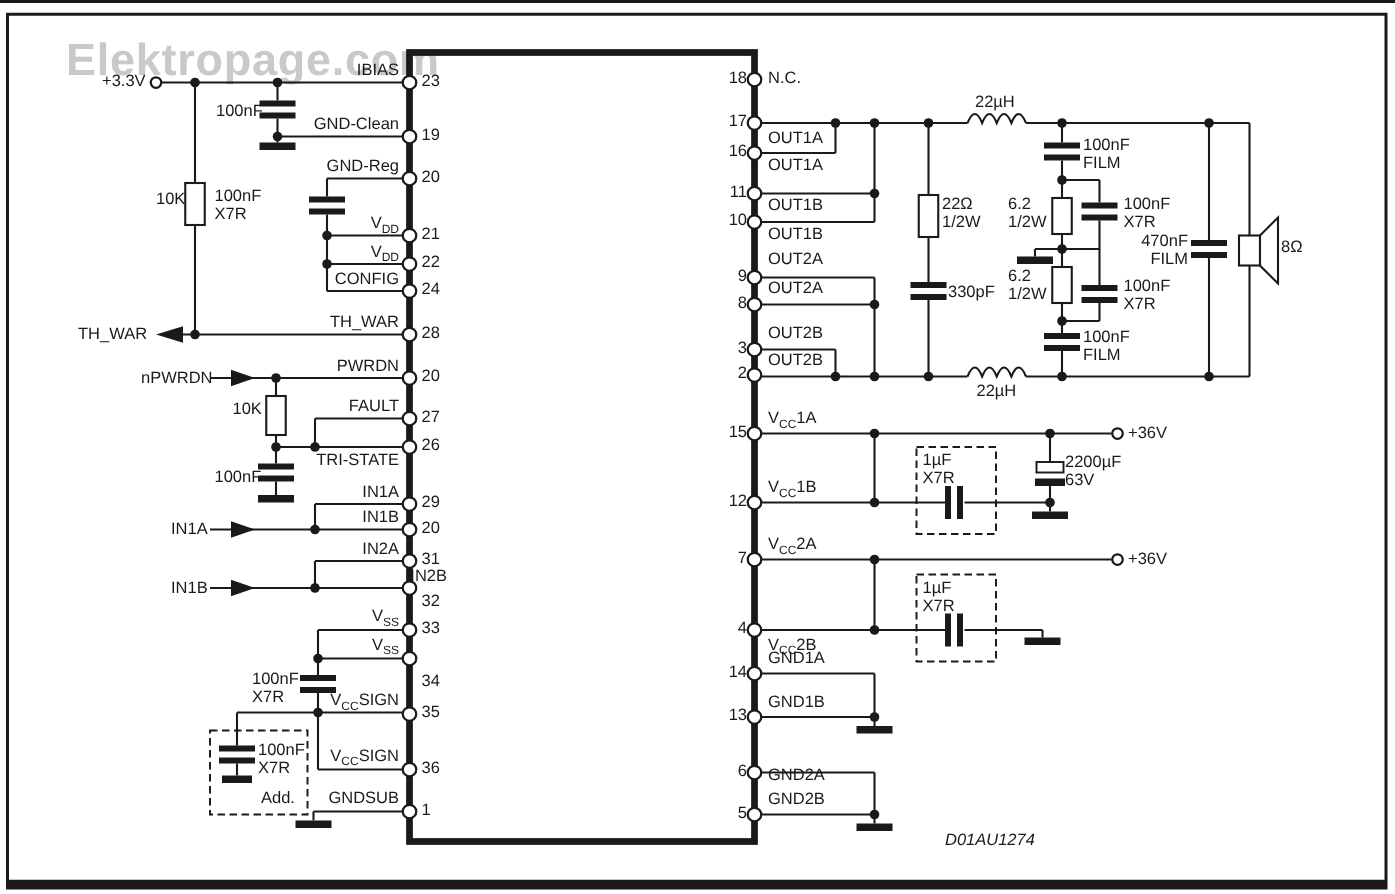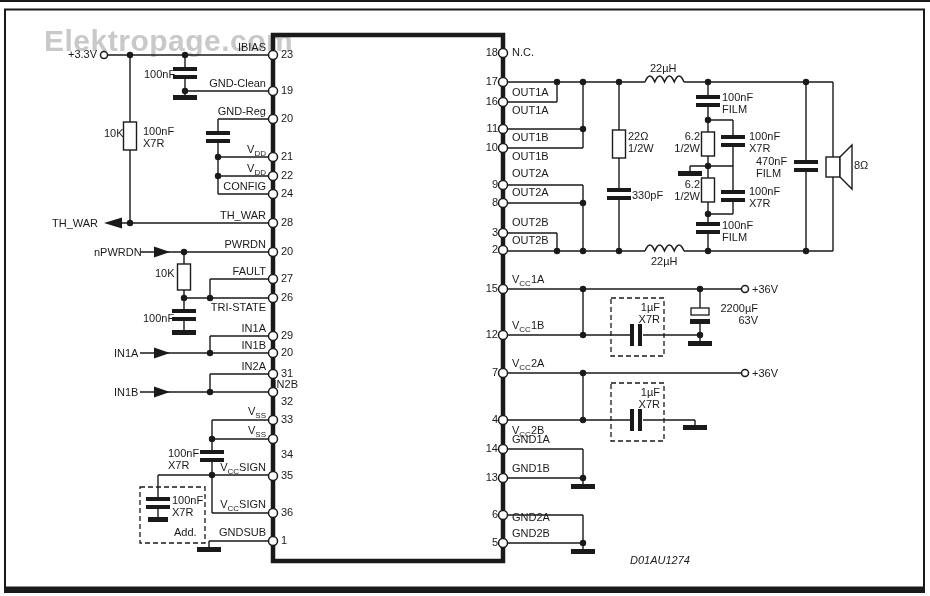--- a/index.html
+++ b/index.html
@@ -1,21 +1,21 @@
 <!DOCTYPE html>
 <html><head>
 <meta charset="utf-8">
 <style>
   html,body{margin:0;padding:0;background:#fff;}
   #canvas{position:relative;width:930px;height:596px;background:#ffffff;
           font-family:"Liberation Sans",sans-serif;color:#1a1a1a;overflow:hidden;}
   .lbl{position:absolute;font-size:11px;line-height:12px;white-space:nowrap;color:#1a1a1a;}
   .lbl sub{font-size:8px;line-height:0;}
-  .ctr{text-align:right;}
-  .ra{text-align:left;}
+  .ctr{text-align:left;}
+  .ra{text-align:right;}
   .it{font-style:italic;}
   .wm{position:absolute;left:44px;top:24px;font-size:30px;font-weight:bold;
       color:#c9c9c9;letter-spacing:.5px;white-space:nowrap;}
   svg{position:absolute;left:0;top:0;}
 </style>
 </head>
 <body>
 
 <div id="canvas">
 

